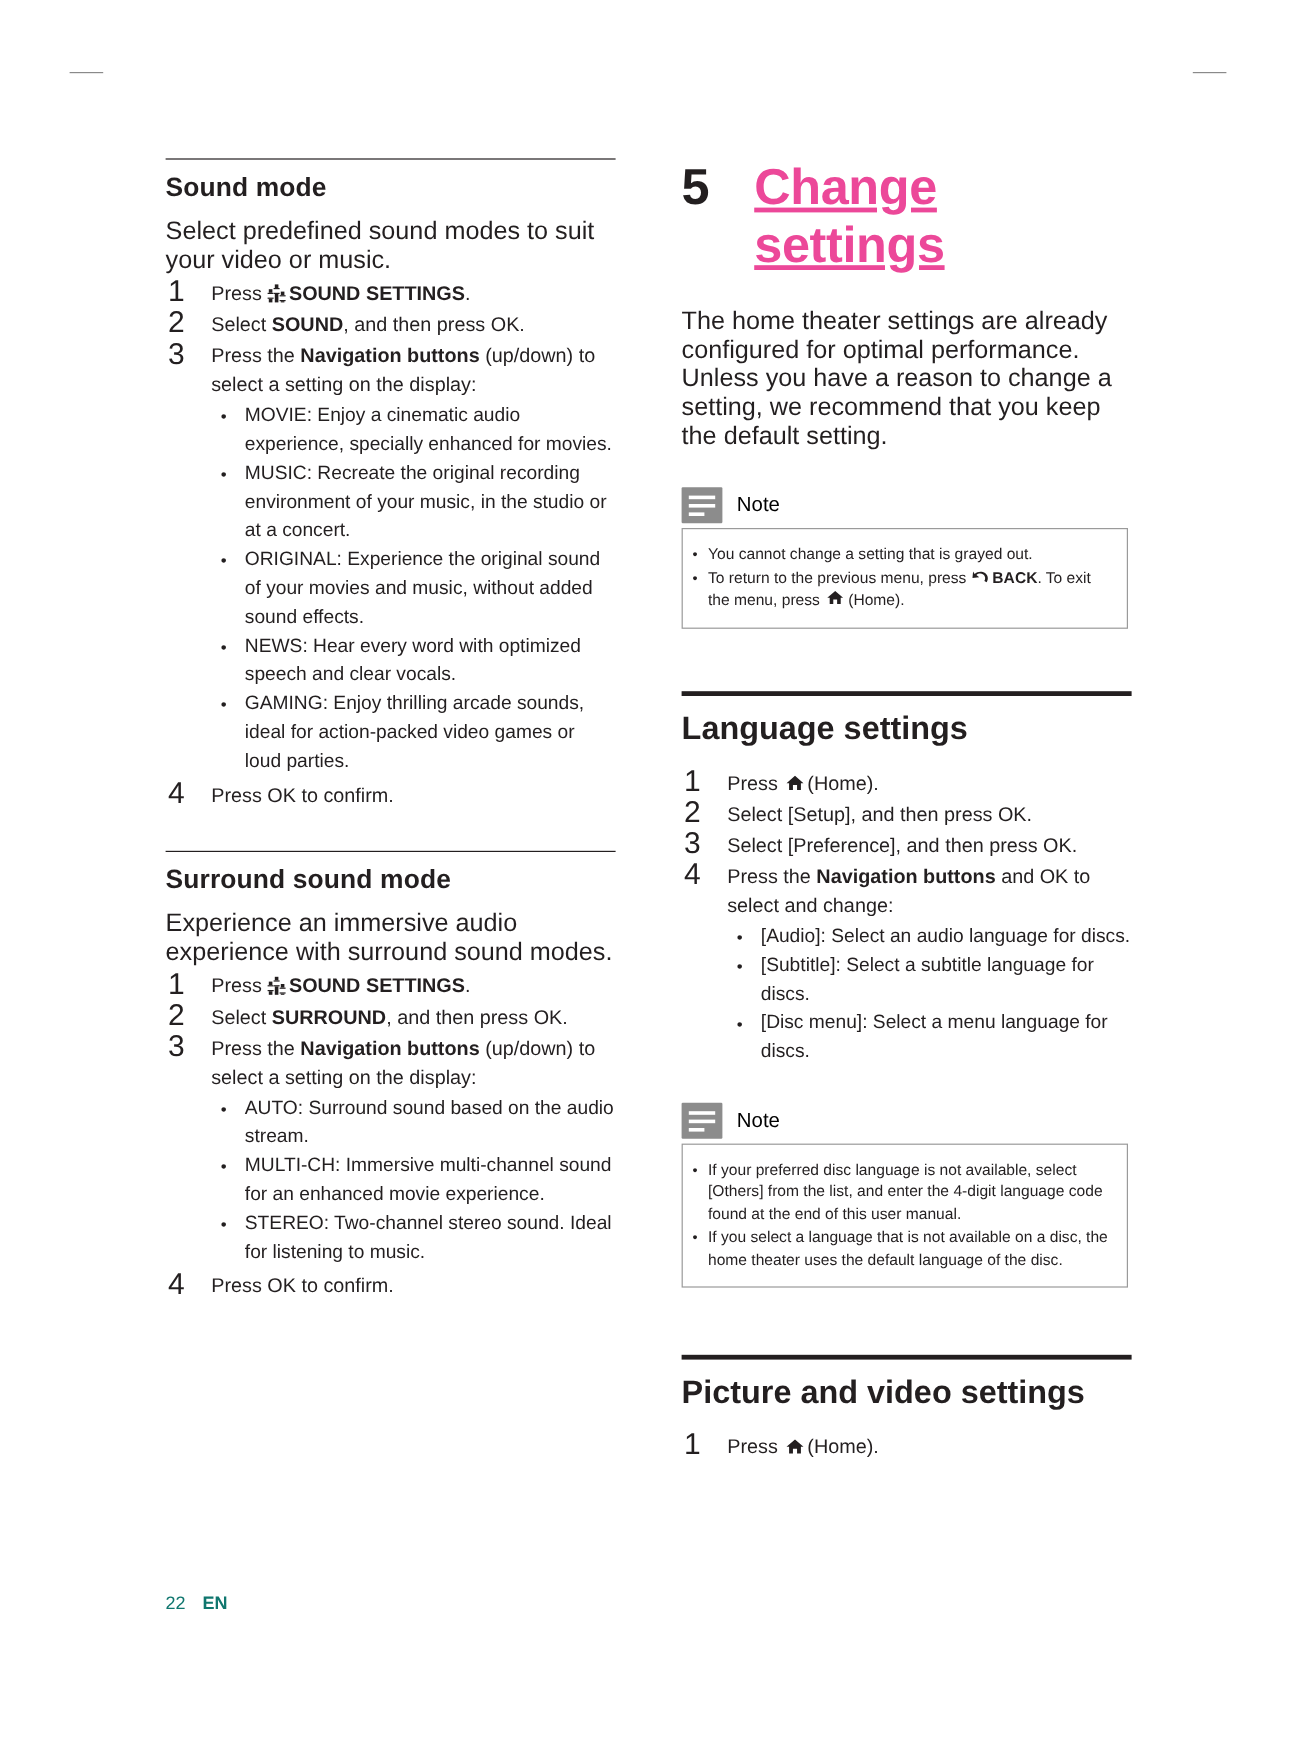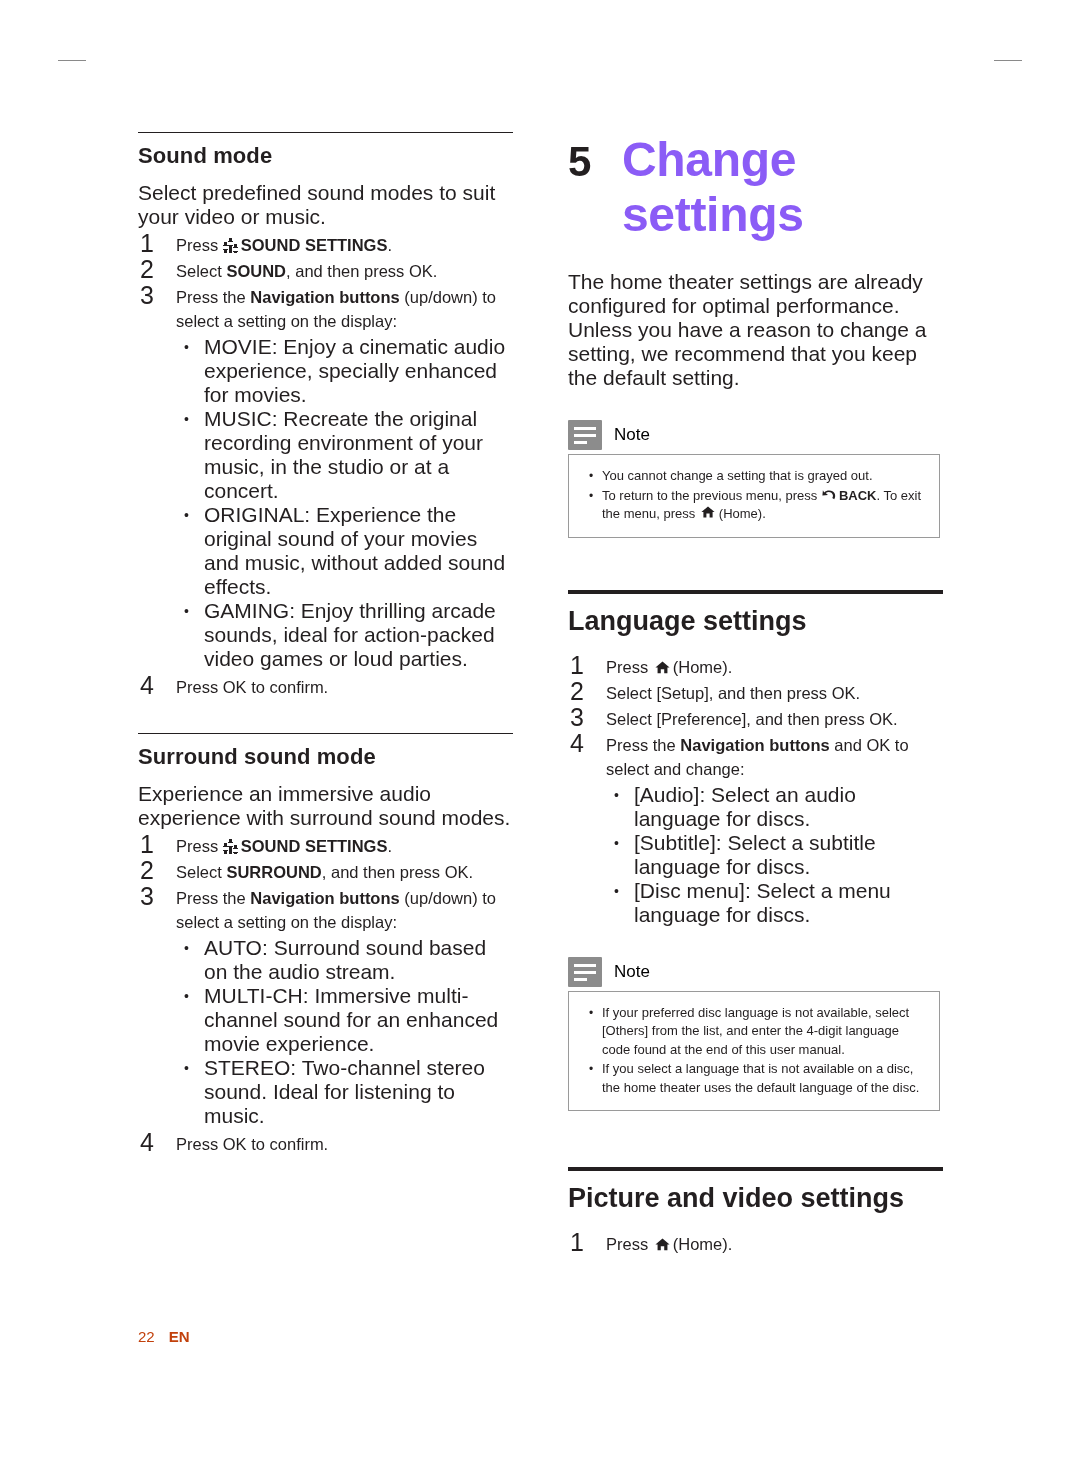--- a/index.html
+++ b/index.html
@@ -76,21 +76,21 @@
   .caps { }
 
   ul.bullets {
     list-style: none;
     margin: 2px 0 4px 0;
     padding: 0;
   }
   ul.bullets > li {
     position: relative;
     padding-left: 28px;
-    font-size: 21px;
+    font-size: 16px;
     line-height: 24px;
     margin-bottom: 0px;
   }
   ul.bullets > li::before {
     content: "\2022";
     position: absolute;
     left: 8px;
     top: 0;
     font-size: 14px;
     color: #231f20;
@@ -103,24 +103,25 @@
     display: flex;
     align-items: baseline;
   }
   .chapter .cnum {
     font-size: 42px;
     font-weight: bold;
     width: 62px;
     color: #231f20;
   }
   .chapter .ctitle {
-    font-size: 48px;
+    font-size: 42px;
     font-weight: bold;
     letter-spacing: -0.3px;
-    color: #8b5cf6;
+    color: #ec4899;
+    text-decoration: underline;
   }
 
   h2.big {
     font-size: 27px;
     font-weight: bold;
     margin: 0;
     padding: 12px 0 14px 0;
     border-top: 4px solid #231f20;
   }
 
@@ -151,21 +152,21 @@
   }
   .note-icon i:nth-child(1) { top: 7px; width: 22px; }
   .note-icon i:nth-child(2) { top: 14px; width: 22px; }
   .note-icon i:nth-child(3) { top: 21px; width: 13px; }
   .note-title {
     font-size: 17px;
     color: #000000;
   }
   .note-body {
     border: 1px solid #9a9a9a;
-    padding: 12px 14px 12px 16px;
+    padding: 12px 14px 12px 4px;
     font-size: 13px;
     line-height: 18.5px;
   }
   .note-body ul {
     list-style: none;
     margin: 0; padding: 0;
   }
   .note-body li {
     position: relative;
     padding-left: 17px;
@@ -219,21 +220,21 @@
     width: 15px; height: 13px;
     margin: 0 2px 0 1px;
   }
 
   
   .footer {
     position: absolute;
     left: 138px;
     bottom: 115px;
     font-size: 15px;
-    color: #c2410c;
+    color: #0f766e;
   }
   .footer .pg { margin-right: 14px; }
   .footer .en { font-weight: bold; }
 </style>
 </head>
 <body>
 
 <div class="crop crop-left"></div>
 <div class="crop crop-right"></div>
 
@@ -252,20 +253,21 @@
       <span class="num">2</span>
       <span>Select </span><span class="bold">SOUND</span><span>, and then press OK.</span>
     </li>
     <li>
       <span class="num">3</span>
       <span>Press the </span><span class="bold">Navigation buttons</span><span> (up/down) to select a setting on the display:</span>
       <ul class="bullets">
         <li><span class="caps">MOVIE</span><span>: Enjoy a cinematic audio experience, specially enhanced for movies.</span></li>
         <li><span class="caps">MUSIC</span><span>: Recreate the original recording environment of your music, in the studio or at a concert.</span></li>
         <li><span class="caps">ORIGINAL</span><span>: Experience the original sound of your movies and music, without added sound effects.</span></li>
+        <li><span class="caps">NEWS</span><span>: Hear every word with optimized speech and clear vocals.</span></li>
         <li><span class="caps">GAMING</span><span>: Enjoy thrilling arcade sounds, ideal for action-packed video games or loud parties.</span></li>
       </ul>
     </li>
     <li>
       <span class="num">4</span>
       <span>Press OK to confirm.</span>
     </li>
   </ol>
 
   <h2 class="sec nofirst">Surround sound mode</h2>

